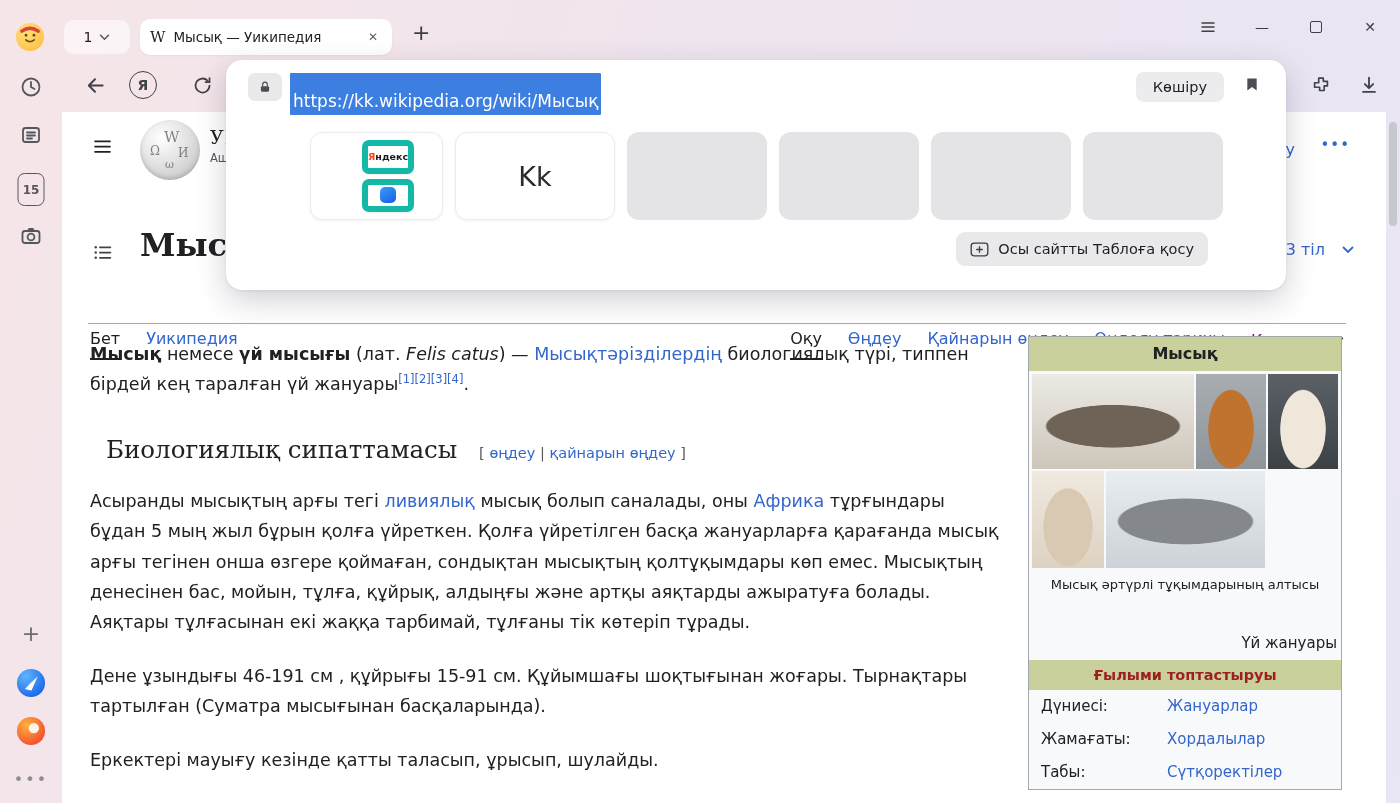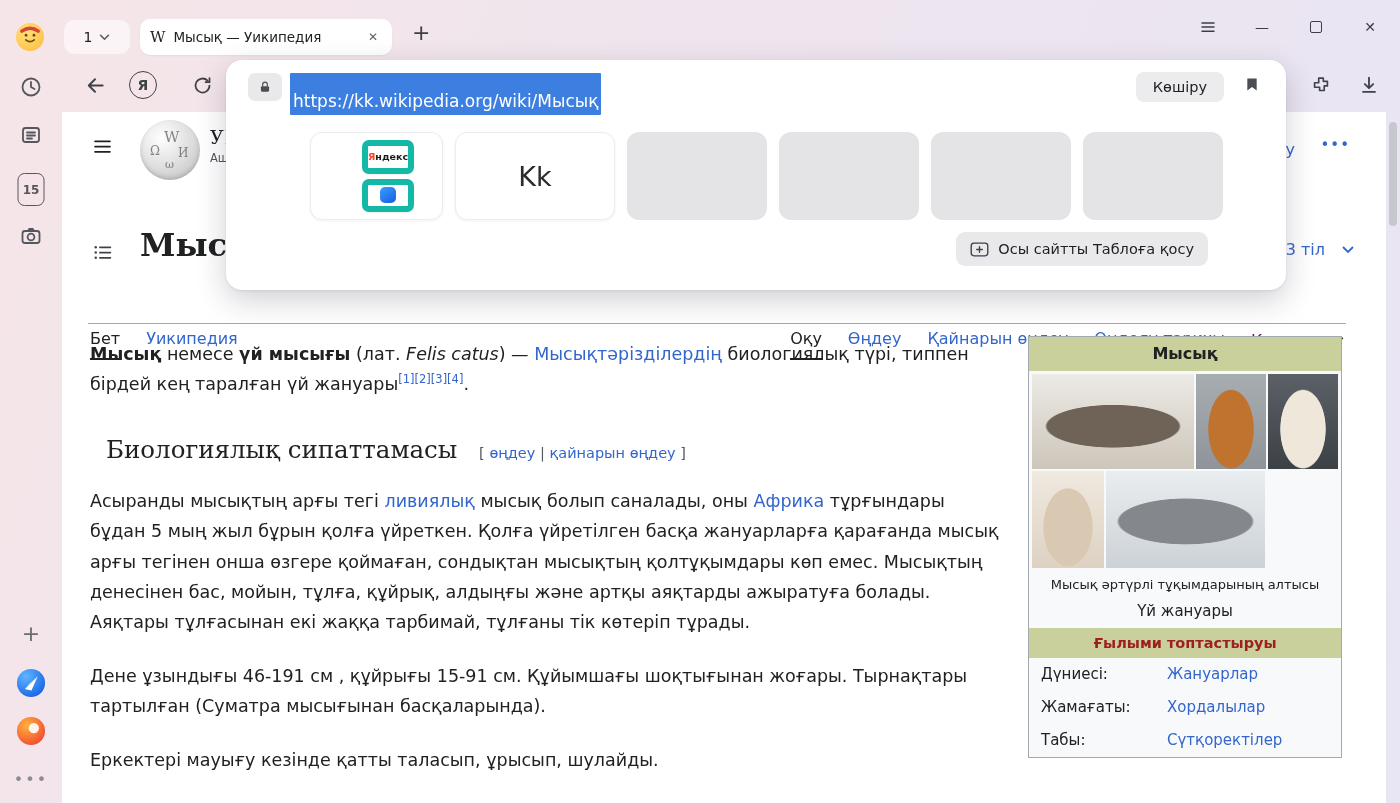--- a/index.html
+++ b/index.html
@@ -82,21 +82,21 @@
   .ib-row:last-child { margin-bottom:0; }
   .cell { height:95px; }
   .c1 { flex:0 0 162px; background:radial-gradient(ellipse 70% 38% at 50% 55%,#6e6356 0 58%,transparent 60%),linear-gradient(#eceae5,#cdc6ba); }
   .c2 { flex:1; background:radial-gradient(ellipse 55% 70% at 50% 58%,#c0722f 0 58%,transparent 60%),linear-gradient(#a8adb1,#8e9499); }
   .c3 { flex:1; background:radial-gradient(ellipse 55% 70% at 50% 58%,#efe7da 0 58%,transparent 60%),linear-gradient(#5b6167,#3c4146); }
   .c4 { flex:0 0 72px; background:radial-gradient(ellipse 58% 68% at 50% 58%,#d9c9b2 0 58%,transparent 60%),linear-gradient(#f0e9df,#ddd2c2); height:97px; }
   .c5 { flex:1; background:radial-gradient(ellipse 72% 40% at 50% 52%,#84878c 0 58%,transparent 60%),linear-gradient(#e9edf0,#ccd2d7); height:97px; }
   .c6 { flex:0 0 71px; background:radial-gradient(circle 8% at 38% 42%,#d8b73c 0 90%,transparent 92%),radial-gradient(circle 8% at 66% 42%,#d8b73c 0 90%,transparent 92%),radial-gradient(ellipse 75% 75% at 50% 55%,#46494d 0 58%,transparent 60%),linear-gradient(#303336,#232527); height:97px; }
   .ib-caption { text-align:center; font-size:13px; padding:5px 8px 0; }
   .ib-sechead { background:#c9d09c; text-align:center; font-weight:bold; color:#9d1f1f; padding:5px 4px; font-size:14.5px; }
-  .ib-val { text-align:center; padding:6px 4px; font-size:15px; }
+  .ib-val { text-align:right; padding:6px 4px; font-size:15px;margin-top:32px; }
   .tax-row { display:flex; padding:6px 0 6px 12px; font-size:15px; }
   .tax-label { flex:0 0 42%; }
   .tax-val { color:#3366cc; cursor:pointer; }
 
   
   .scroll-thumb { position:absolute; right:3px; top:122px; width:8px; height:104px; border-radius:4px; background:#c6c8cd; cursor:grab; }
 
   
   .omnibox { position:absolute; left:226px; top:60px; width:1060px; height:230px; background:#fff;
     border-radius:16px; box-shadow:0 10px 30px rgba(40,30,60,.22), 0 1px 3px rgba(0,0,0,.08); z-index:20; }

